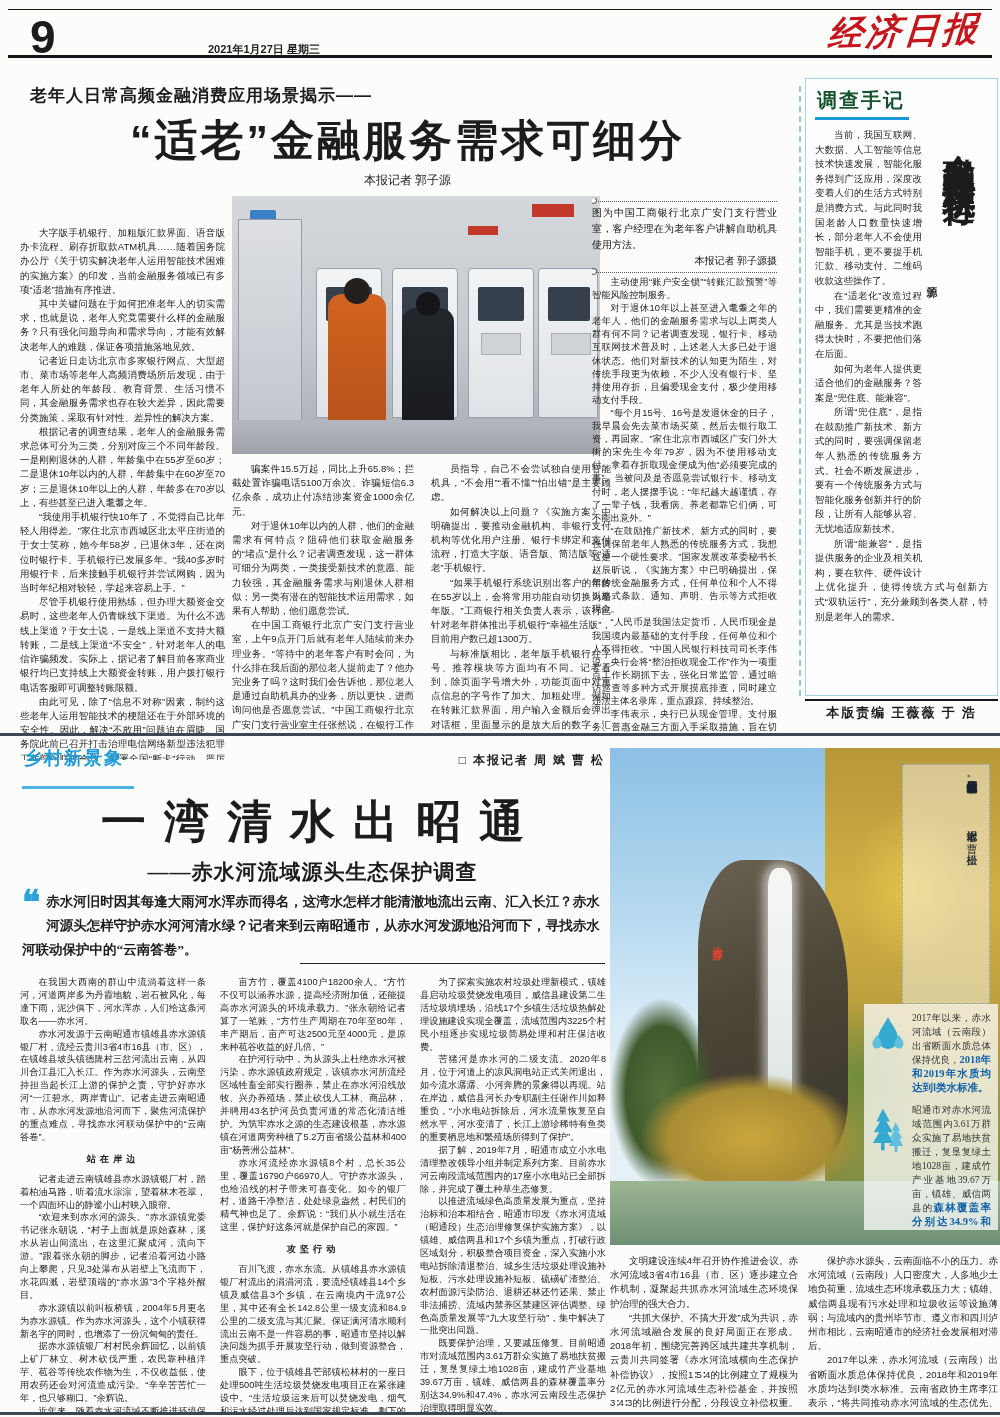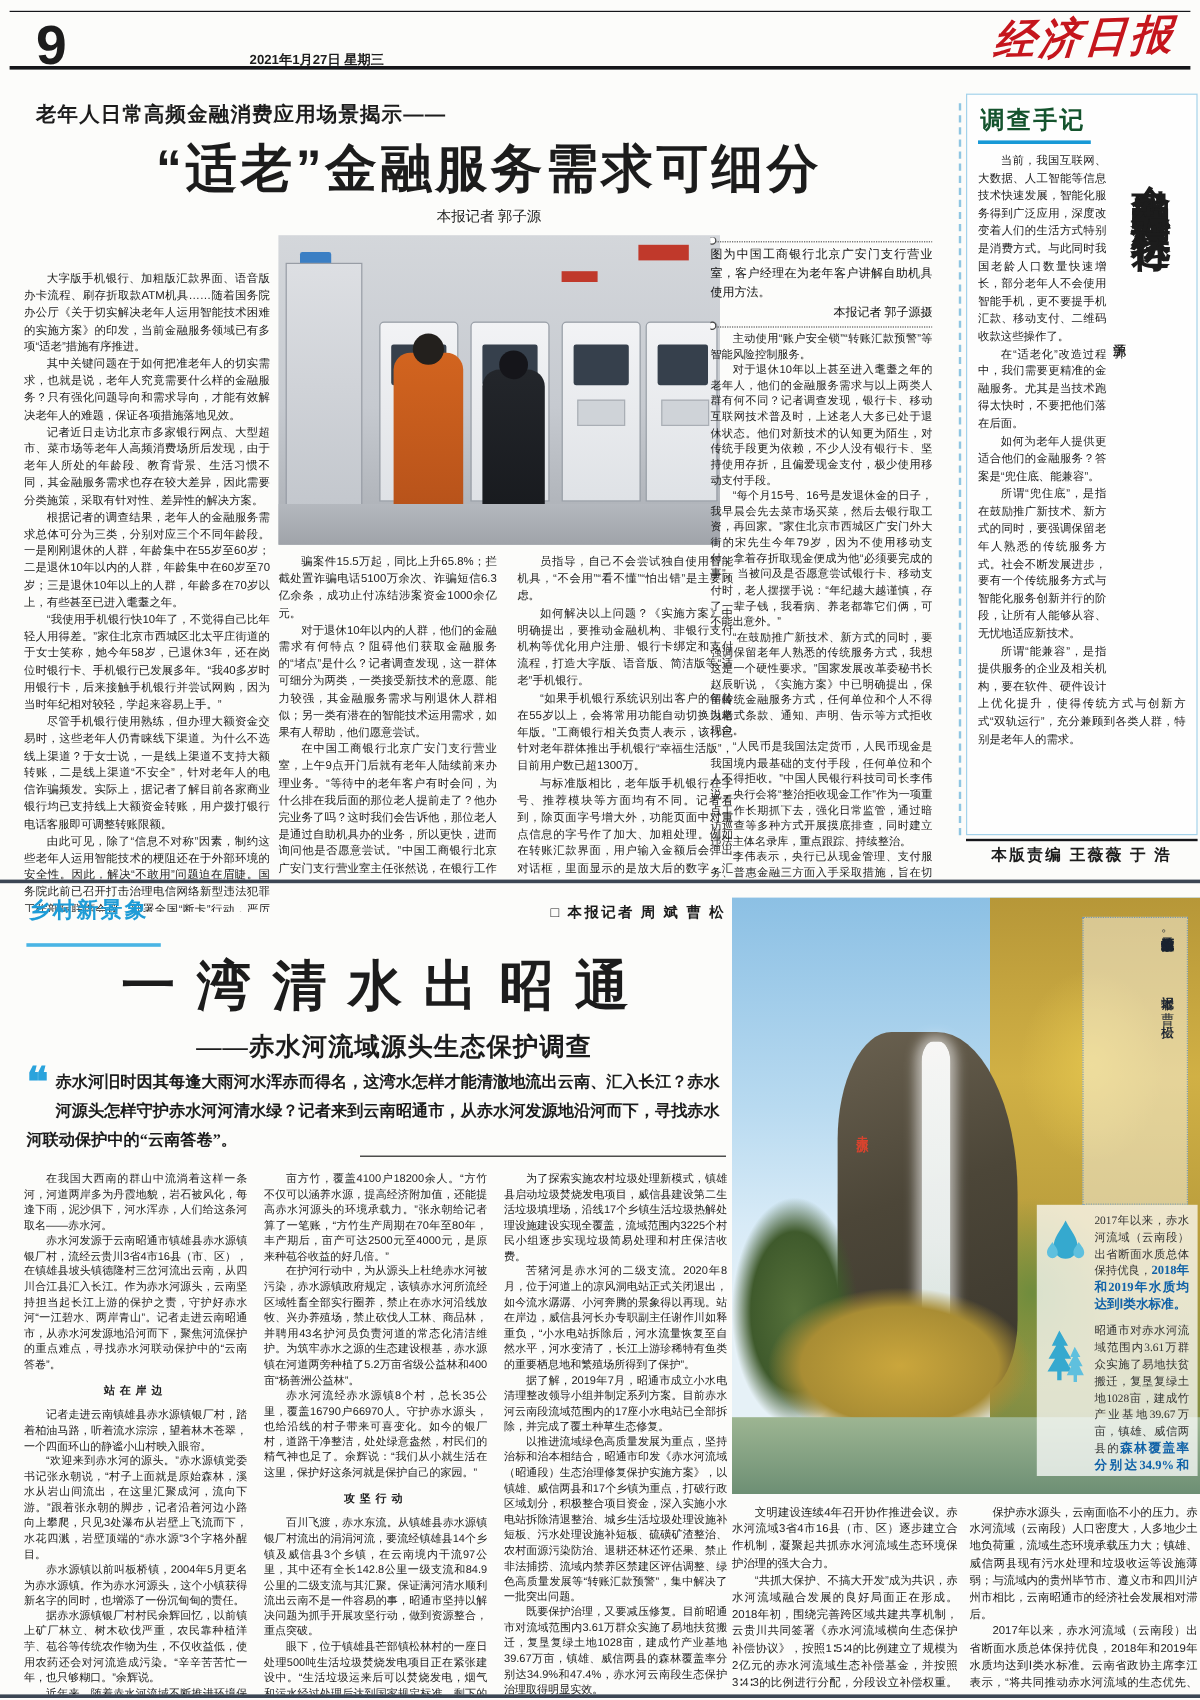--- a/index.html
+++ b/index.html
@@ -41,21 +41,21 @@
   .sb-body p { font-size:9.5px; line-height:14.6px; text-indent:2em; }
   .v-float { float:right; width:60px; height:452px; position:relative; margin-left:6px; }
   .v-title { position:absolute; right:0; top:0; writing-mode:vertical-rl; text-orientation:upright; font-size:33px; font-weight:900; letter-spacing:4px; line-height:58px; }
   .v-author { position:absolute; left:-4px; top:150px; writing-mode:vertical-rl; text-orientation:upright; font-size:11px; font-family:"Liberation Serif",serif; }
   .dash-div { position:absolute; left:799px; top:86px; height:610px; width:0; border-left:2px dashed #8fc6e2; }
   .editors { position:absolute; left:805px; top:704px; width:193px; text-align:center; font-size:13px; font-weight:700; font-family:"Liberation Serif",serif; letter-spacing:2px; }
   
   .r-label { position:absolute; left:22px; top:746px; color:#1e9cd7; font-size:18px; font-weight:900; border-bottom:3px solid #49b4e4; padding:0 10px 16px 2px; letter-spacing:2px; }
   .r-byline { position:absolute; left:380px; top:752px; width:225px; text-align:right; font-size:12px; font-family:"Liberation Serif",serif; font-weight:700; letter-spacing:2px; }
   .r-headline { position:absolute; left:20px; top:792px; width:585px; text-align:center; font-size:45px; font-weight:900; font-family:"Liberation Serif",serif; letter-spacing:18px; text-indent:18px; }
-  .r-subhead { position:absolute; left:36px; top:858px; width:585px; text-align:center; font-size:21px; font-weight:900; font-family:"Liberation Serif",serif; letter-spacing:1px; }
+  .r-subhead { position:absolute; left:20px; top:858px; width:585px; text-align:center; font-size:21px; font-weight:900; font-family:"Liberation Serif",serif; letter-spacing:1px; }
   .r-quote { position:absolute; left:22px; top:890px; width:583px; font-size:13.5px; line-height:24px; font-weight:700; font-family:"Liberation Serif",serif; }
   .qmark { float:left; color:#2aa3dc; font-size:34px; line-height:26px; margin-right:6px; font-weight:900; }
   .q-rule { position:absolute; left:300px; top:963px; width:305px; height:1px; background:#222; }
   .r-col { position:absolute; top:976px; width:186px; height:436px; overflow:hidden; text-align:justify; }
   .r-col p { font-size:9.2px; line-height:12.9px; text-indent:2em; }
   .col-sub { text-align:center; font-size:17px; font-weight:900; font-family:"Liberation Serif",serif; margin:9px 0 7px; text-indent:0 !important; letter-spacing:4px; }
   
   .photo2 { position:absolute; left:610px; top:748px; width:390px; height:497px; overflow:hidden; background:linear-gradient(180deg,#8cc0e4 0%,#b8daf0 35%,#d8ebf7 55%,#e6f1f7 70%); }
   .fol-right { position:absolute; right:0; top:0; width:175px; height:100%; background:linear-gradient(180deg,#b9952f 0%,#d2ae3c 30%,#b99a33 55%,#8a8f3a 80%,#5f7a3a 100%); opacity:.95; }
   .fol-blotch { position:absolute; border-radius:50%; }
@@ -211,21 +211,21 @@
     <p>在护河行动中，为从源头上杜绝赤水河被污染，赤水源镇政府规定，该镇赤水河所流经区域牲畜全部实行圈养，禁止在赤水河沿线放牧、兴办养殖场，禁止砍伐人工林、商品林，并聘用43名护河员负责河道的常态化清洁维护。为筑牢赤水之源的生态建设根基，赤水源镇在河道两旁种植了5.2万亩省级公益林和400亩“杨善洲公益林”。</p>
     <p>赤水河流经赤水源镇8个村，总长35公里，覆盖16790户66970人。守护赤水源头，也给沿线的村子带来可喜变化。如今的银厂村，道路干净整洁，处处绿意盎然，村民们的精气神也足了。余辉说：“我们从小就生活在这里，保护好这条河就是保护自己的家园。”</p>
     <p class="col-sub">攻坚行动</p>
     <p>百川飞渡，赤水东流。从镇雄县赤水源镇银厂村流出的涓涓河流，要流经镇雄县14个乡镇及威信县3个乡镇，在云南境内干流97公里，其中还有全长142.8公里一级支流和84.9公里的二级支流与其汇聚。保证满河清水顺利流出云南不是一件容易的事，昭通市坚持以解决问题为抓手开展攻坚行动，做到资源整合，重点突破。</p>
     <p>眼下，位于镇雄县芒部镇松林村的一座日处理500吨生活垃圾焚烧发电项目正在紧张建设中。“生活垃圾运来后可以焚烧发电，烟气和污水经过处理后达到国家规定标准，剩下的废渣还能制成水泥砖。”该项目负责人汪书明告诉记者，发电厂采用先进工艺，可以实现垃圾的“减量化、无害化、资源化”。</p>
   </div>
   <div class="r-col" style="left:420px;">
     <p>为了探索实施农村垃圾处理新模式，镇雄县启动垃圾焚烧发电项目，威信县建设第二生活垃圾填埋场，沿线17个乡镇生活垃圾热解处理设施建设实现全覆盖，流域范围内3225个村民小组逐步实现垃圾简易处理和村庄保洁收费。</p>
     <p>苦猪河是赤水河的二级支流。2020年8月，位于河道上的凉风洞电站正式关闭退出，如今流水潺潺、小河奔腾的景象得以再现。站在岸边，威信县河长办专职副主任谢作川如释重负，“小水电站拆除后，河水流量恢复至自然水平，河水变清了，长江上游珍稀特有鱼类的重要栖息地和繁殖场所得到了保护”。</p>
     <p>据了解，2019年7月，昭通市成立小水电清理整改领导小组并制定系列方案。目前赤水河云南段流域范围内的17座小水电站已全部拆除，并完成了覆土种草生态修复。</p>
-    <p>以推进流域绿色高质量发展为重点，坚持治标和治本相结合，昭通市印发《赤水河流域（昭通段）生态治理修复保护实施方案》，以镇雄、威信两县和17个乡镇为重点，打破行政区域划分，积极整合项目资金，深入实施小水电站拆除清退整治、城乡生活垃圾处理设施补短板、污水处理设施补短板、硫磺矿渣整治、农村面源污染防治、退耕还林还竹还果、禁止非法捕捞、流域内禁养区禁建区评估调整、绿色高质量发展等“转账汇款预警”，集中解决了一批突出问题。</p>
+    <p>以推进流域绿色高质量发展为重点，坚持治标和治本相结合，昭通市印发《赤水河流域（昭通段）生态治理修复保护实施方案》，以镇雄、威信两县和17个乡镇为重点，打破行政区域划分，积极整合项目资金，深入实施小水电站拆除清退整治、城乡生活垃圾处理设施补短板、污水处理设施补短板、硫磺矿渣整治、农村面源污染防治、退耕还林还竹还果、禁止非法捕捞、流域内禁养区禁建区评估调整、绿色高质量发展等“九大攻坚行动”，集中解决了一批突出问题。</p>
     <p>既要保护治理，又要减压修复。目前昭通市对流域范围内3.61万群众实施了易地扶贫搬迁，复垦复绿土地1028亩，建成竹产业基地39.67万亩，镇雄、威信两县的森林覆盖率分别达34.9%和47.4%，赤水河云南段生态保护治理取得明显实效。</p>
 
   </div>
 
   <div class="photo2">
     <div class="fol-right"></div>
     <div class="fol-blotch" style="right:30px;top:60px;width:120px;height:160px;background:radial-gradient(closest-side,#e0c14c,rgba(224,193,76,0));"></div>
     <div class="fol-blotch" style="right:70px;top:250px;width:140px;height:160px;background:radial-gradient(closest-side,#6f8c3d,rgba(111,140,61,0));"></div>
     <div class="rockface"></div>
     <div class="waterfall"></div>

